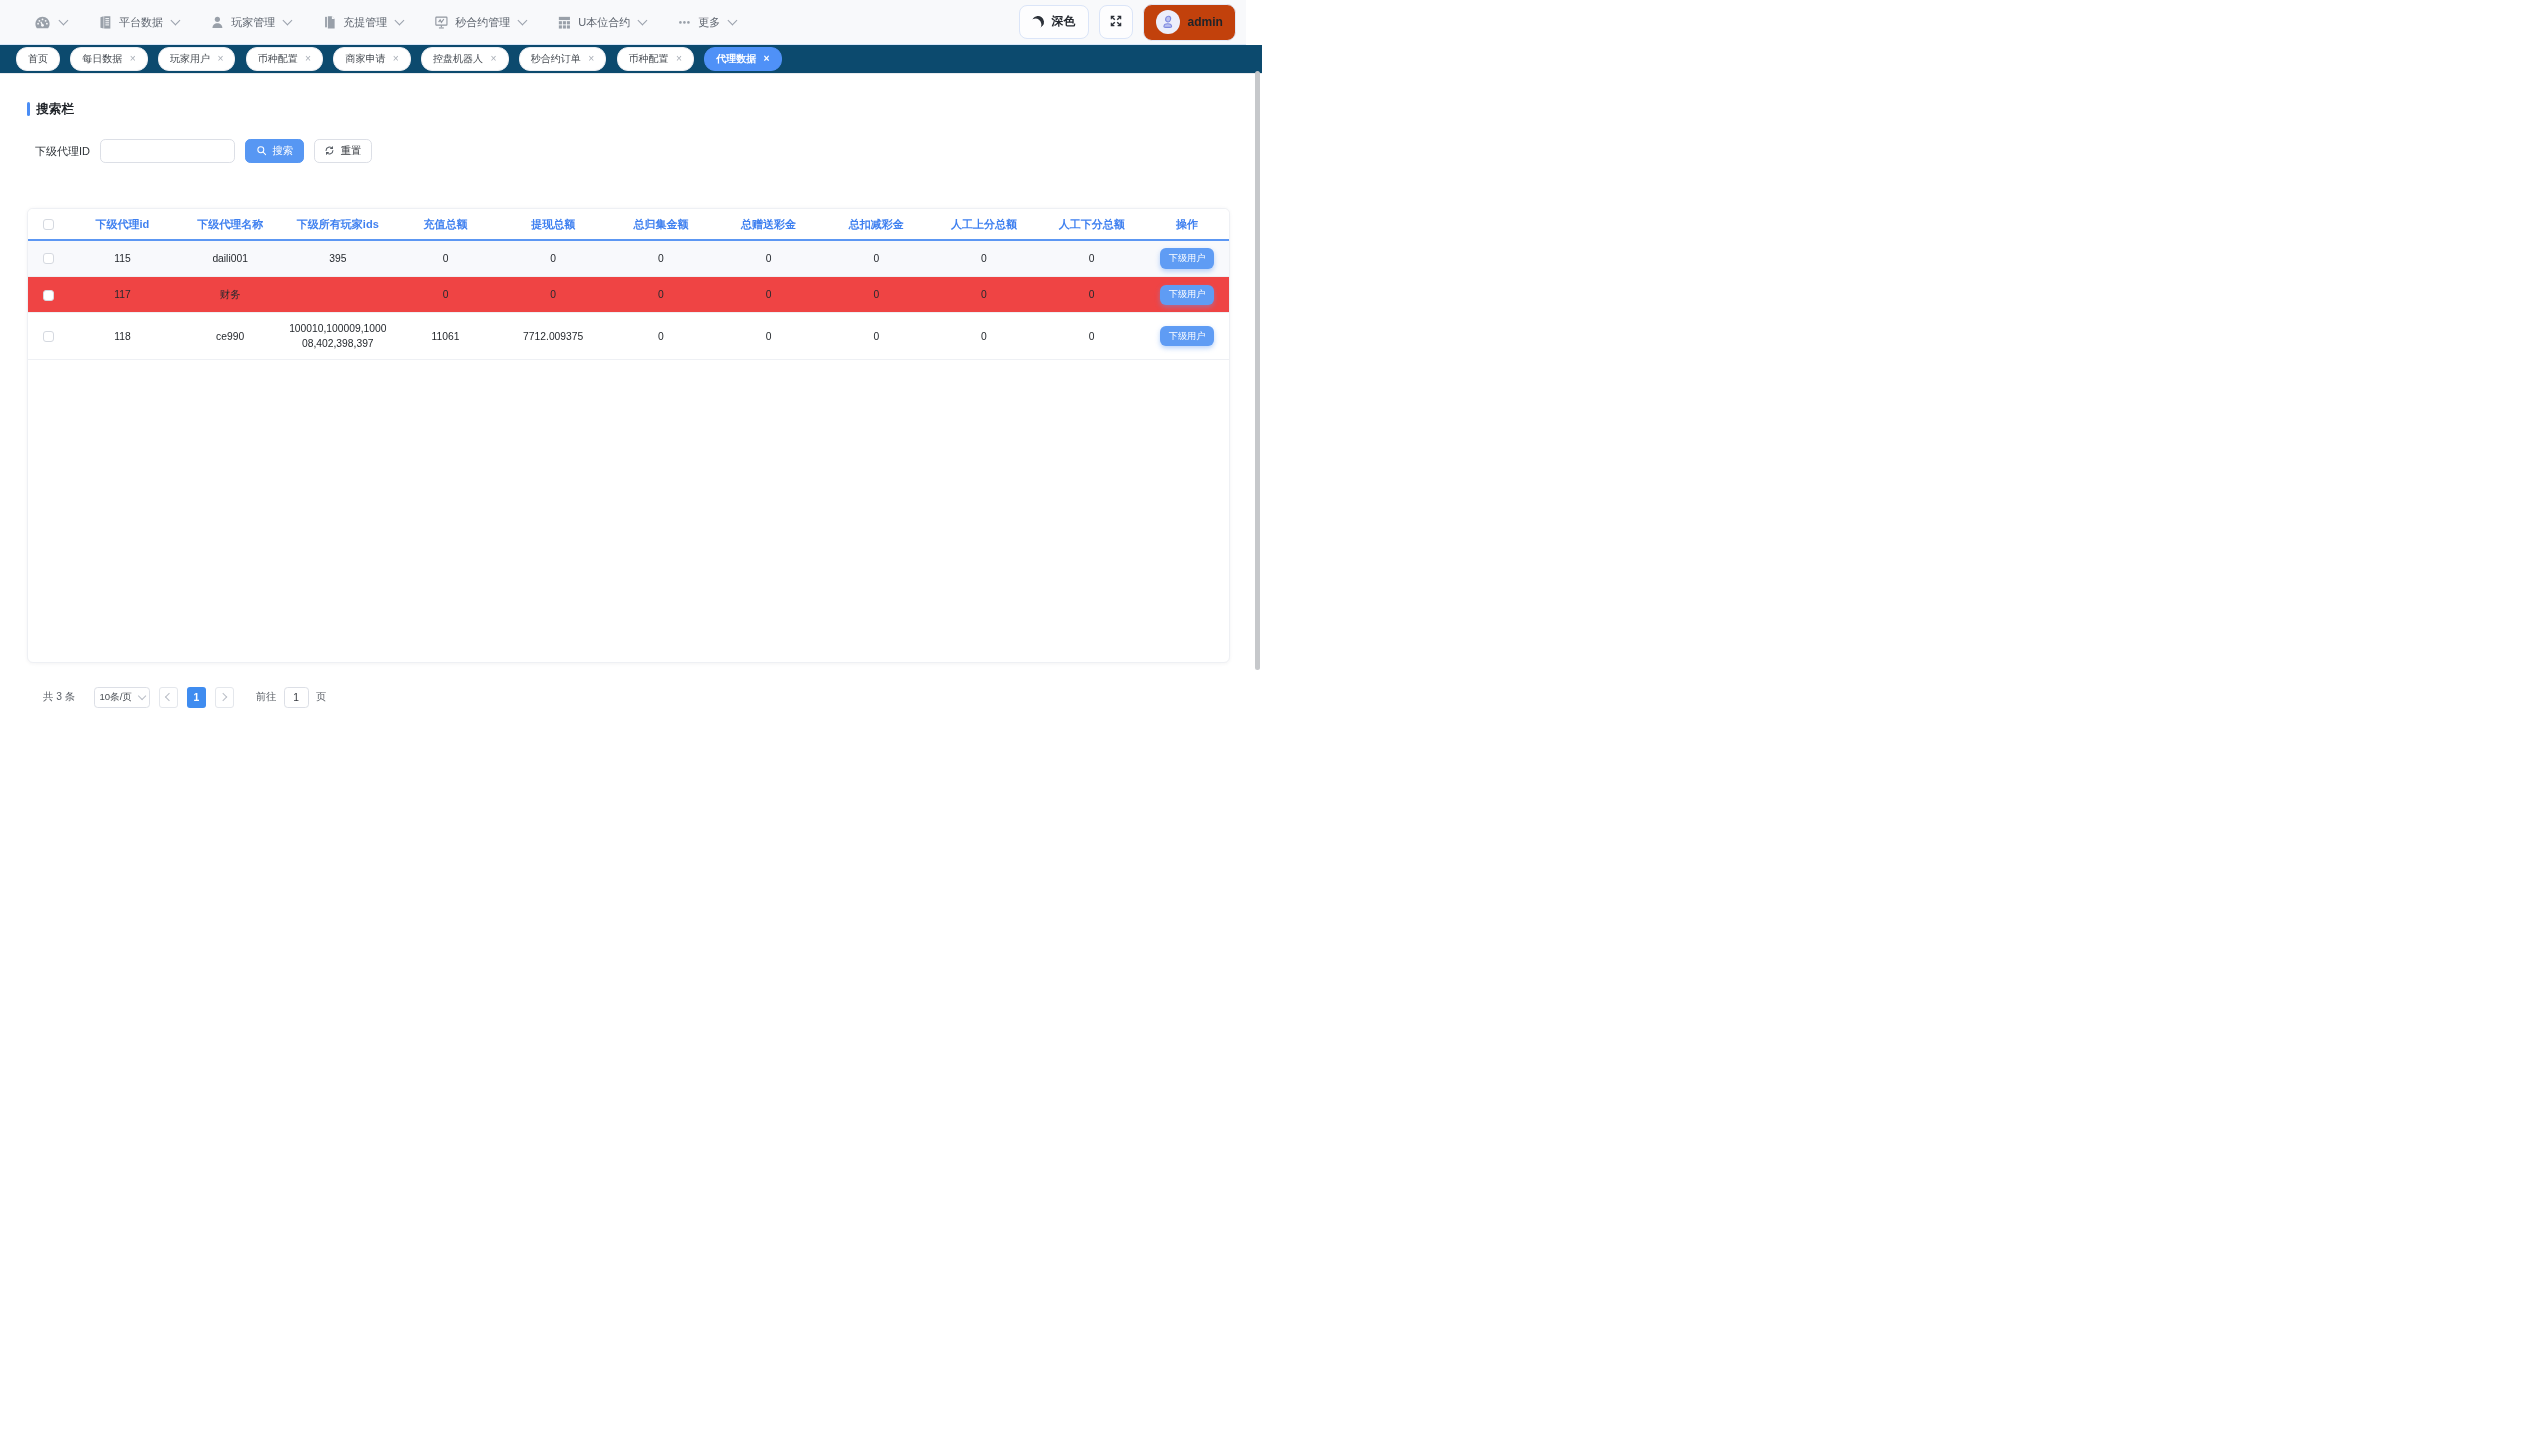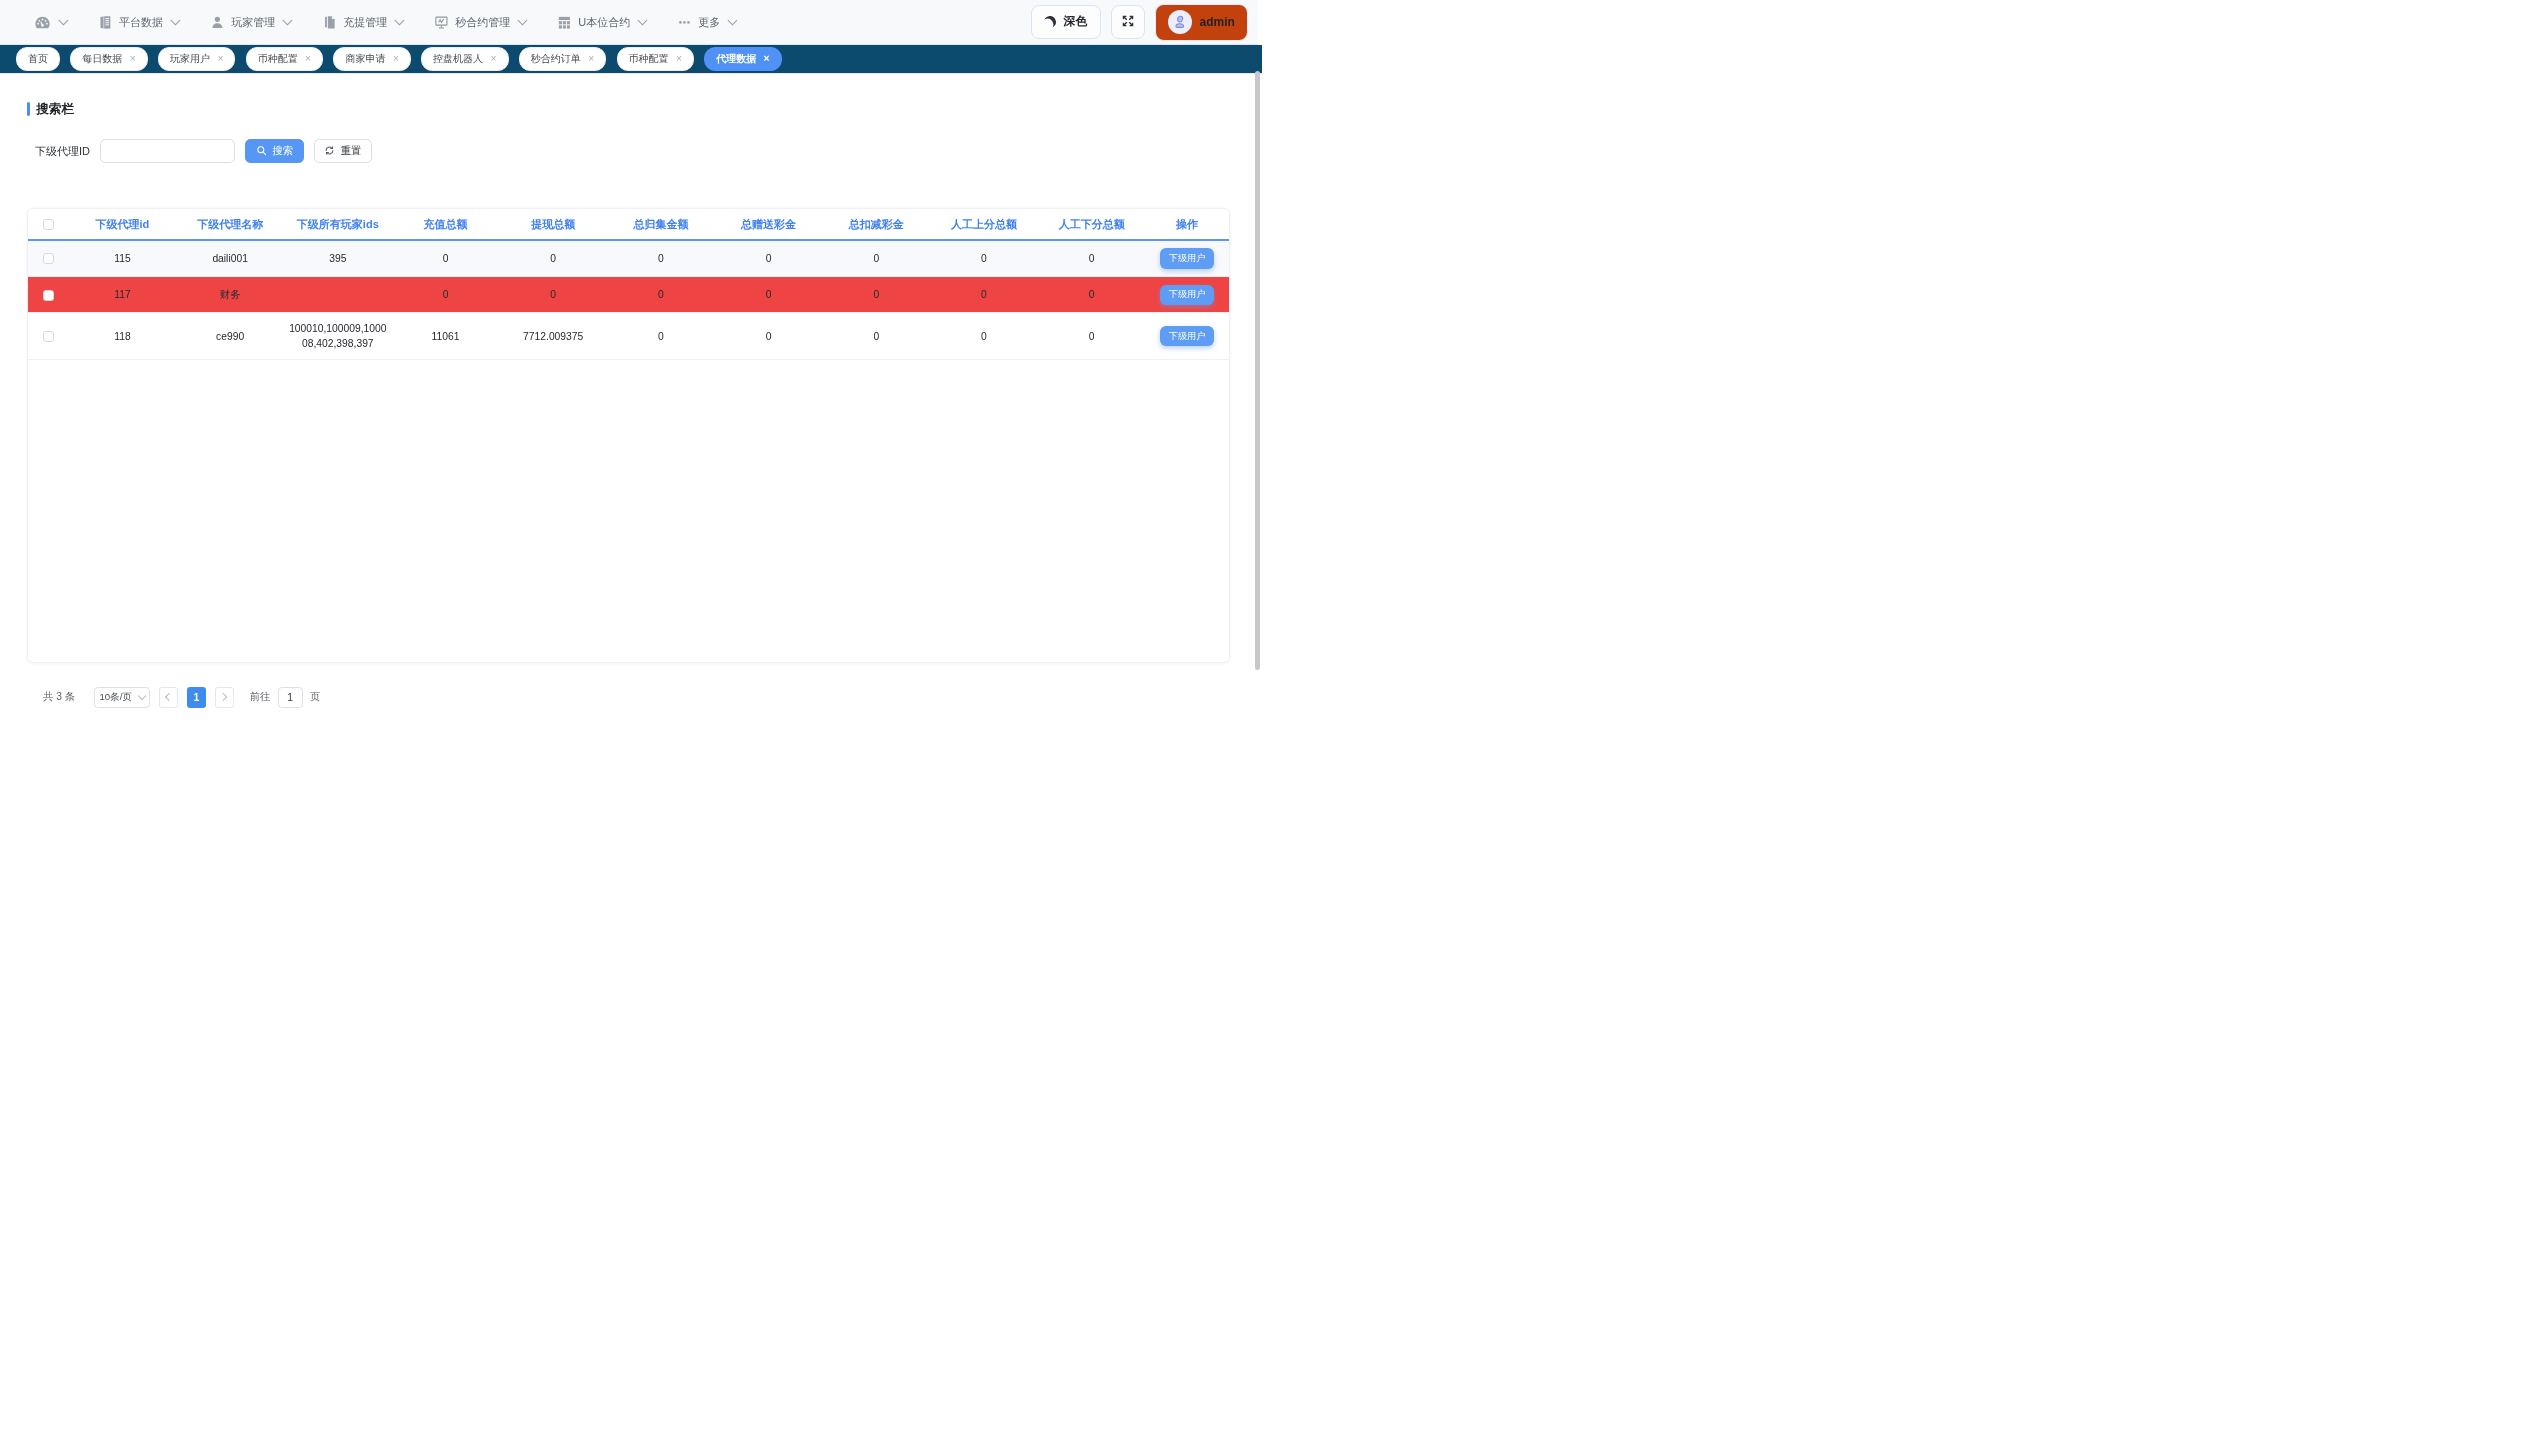--- a/index.html
+++ b/index.html
@@ -1,20 +1,20 @@
 <!DOCTYPE html>
 <html style="font-size:11.8px"><head>
 <meta charset="utf-8">
 <style>
   html,body{margin:0;padding:0;}
   body{font-family:"Liberation Sans","DejaVu Sans",sans-serif;background:#fff;}
   .app{position:relative;width:1262px;height:725px;overflow:hidden;background:#fff;}
 
   
-  .navbar{position:absolute;top:0;left:0;right:4px;height:45px;background:#f8f9fb;
+  .navbar{position:absolute;top:0;left:0;right:16px;height:45px;background:#f8f9fb;
     border-bottom:1.5px solid #d9e6f8;display:flex;align-items:center;
     padding:0 10.3px 0 34px;box-sizing:border-box;}
   .nav-left{display:flex;align-items:center;gap:31px;}
   .nav-item{display:flex;align-items:center;gap:6.6px;color:#5d646e;font-size:11px;cursor:pointer;white-space:nowrap;}
   .nav-ico{display:flex;align-items:center;}
   .chev{width:5.9px;height:5.9px;border-right:1.2px solid #9aa1ac;border-bottom:1.2px solid #9aa1ac;
     transform:rotate(45deg);margin-top:-3px;margin-left:2.2px;}
   .nav-right{margin-left:auto;display:flex;align-items:center;gap:10.3px;}
   .pill-btn{display:flex;align-items:center;gap:7.4px;height:32px;padding:0 12.6px;background:#fdfdfe;
     border:0.7px solid #dbe5f8;border-radius:8px;font-size:11.8px;font-weight:700;color:#23272e;cursor:pointer;}
@@ -71,21 +71,21 @@
     display:flex;align-items:center;justify-content:center;gap:6.6px;font-size:9.6px;color:#4a4f55;cursor:pointer;box-sizing:border-box;}
   .chev-d{width:5.2px;height:5.2px;border-right:1px solid #b9bec6;border-bottom:1px solid #b9bec6;
     transform:rotate(45deg);margin-top:-3px;}
   .pg-btn{margin-left:8.9px;width:19px;height:20.7px;border:0.7px solid #e4e7ec;border-radius:3px;background:#fff;
     display:flex;align-items:center;justify-content:center;cursor:pointer;box-sizing:border-box;}
   .pg-btn:first-of-type{margin-left:20.7px;}
   .chev-l{width:5.2px;height:5.2px;border-left:1.2px solid #b9bec6;border-bottom:1.2px solid #b9bec6;transform:rotate(45deg);margin-left:2.2px;}
   .chev-r{width:5.2px;height:5.2px;border-right:1.2px solid #b9bec6;border-top:1.2px solid #b9bec6;transform:rotate(45deg);margin-right:2.2px;}
   .pg-page{margin-left:8.9px;width:19px;height:20.7px;background:#3f8cf0;color:#fff;border-radius:3px;
     display:flex;align-items:center;justify-content:center;font-size:10.3px;font-weight:700;cursor:pointer;}
-  .goto-label{margin-left:16px;}
+  .goto-label{margin-left:22px;}
   .goto-input{margin-left:7.4px;width:25px;height:20.7px;border:0.7px solid #dcdfe6;border-radius:3.7px;
     text-align:center;font-size:10.3px;color:#33373d;outline:none;box-sizing:border-box;font-family:inherit;}
   .page-suffix{margin-left:7.4px;}
 
   
   .scroll-thumb{position:absolute;right:2.2px;top:71px;width:5.2px;height:599px;background:#c6c8cb;border-radius:3px;}
 </style>
 </head>
 <body>
 

